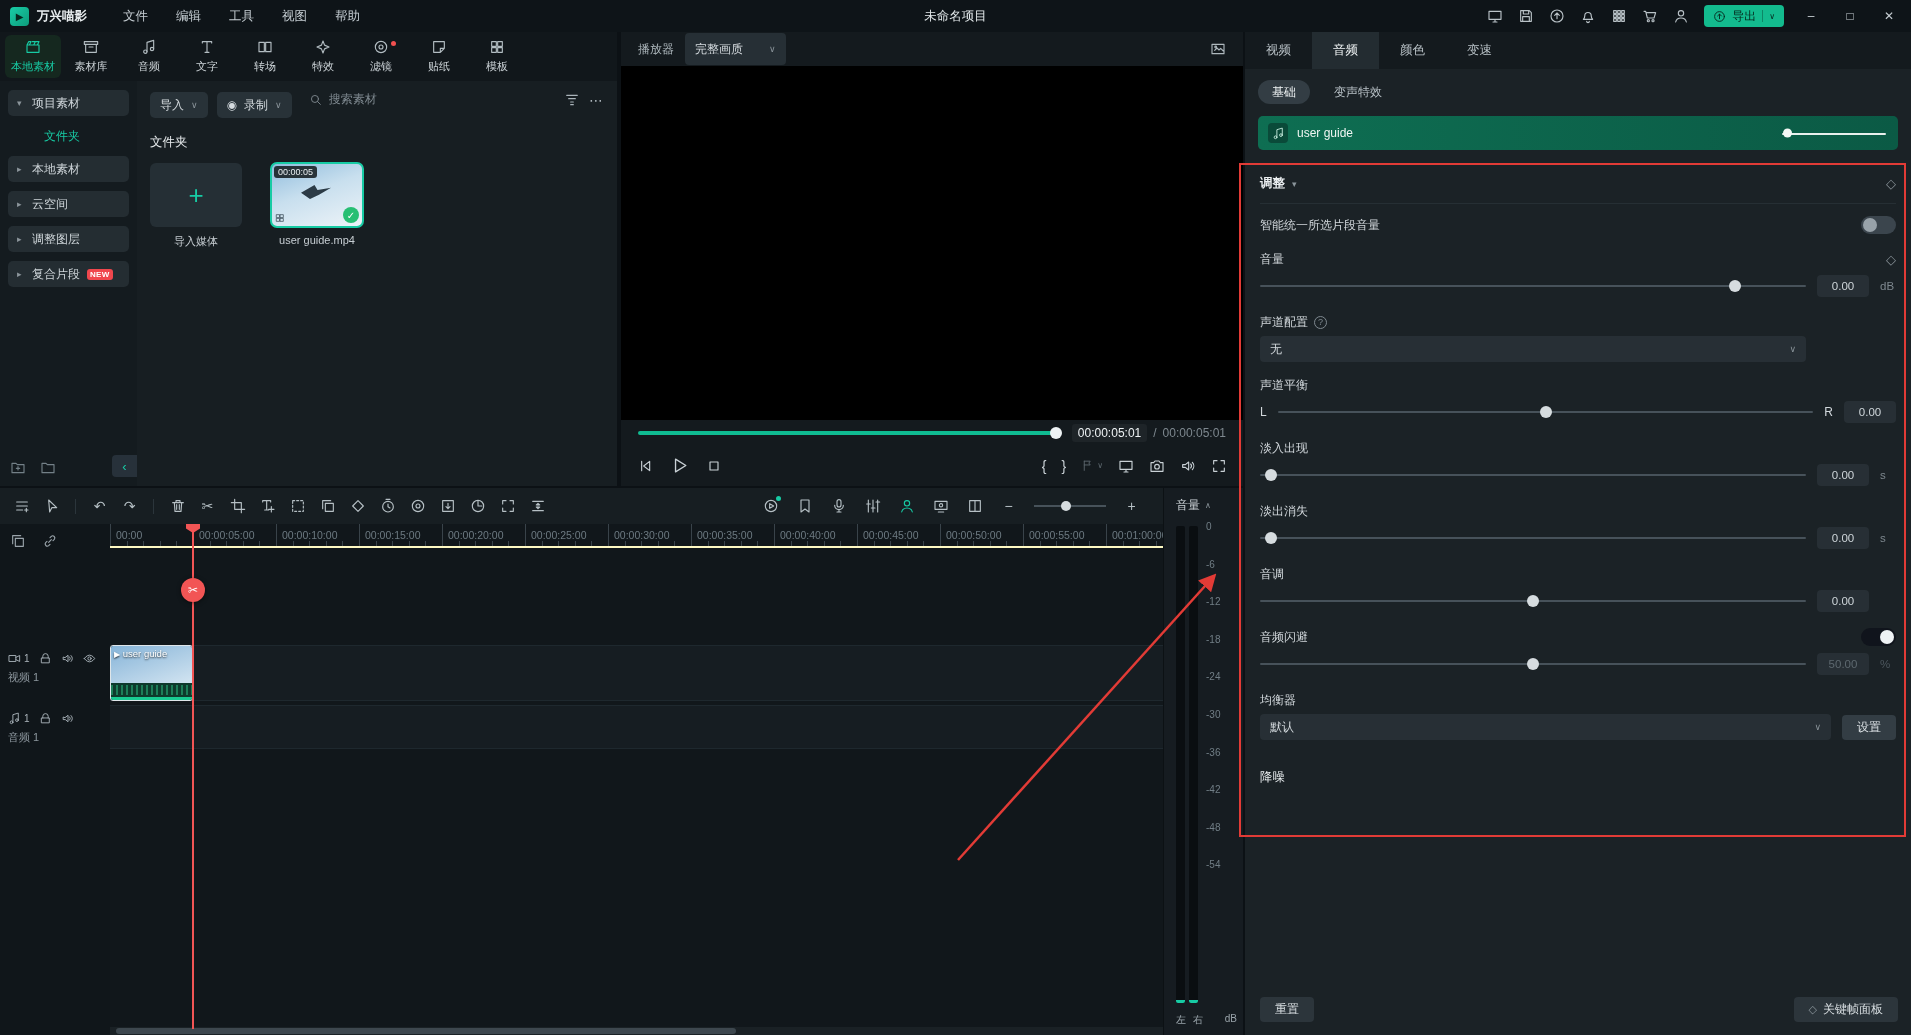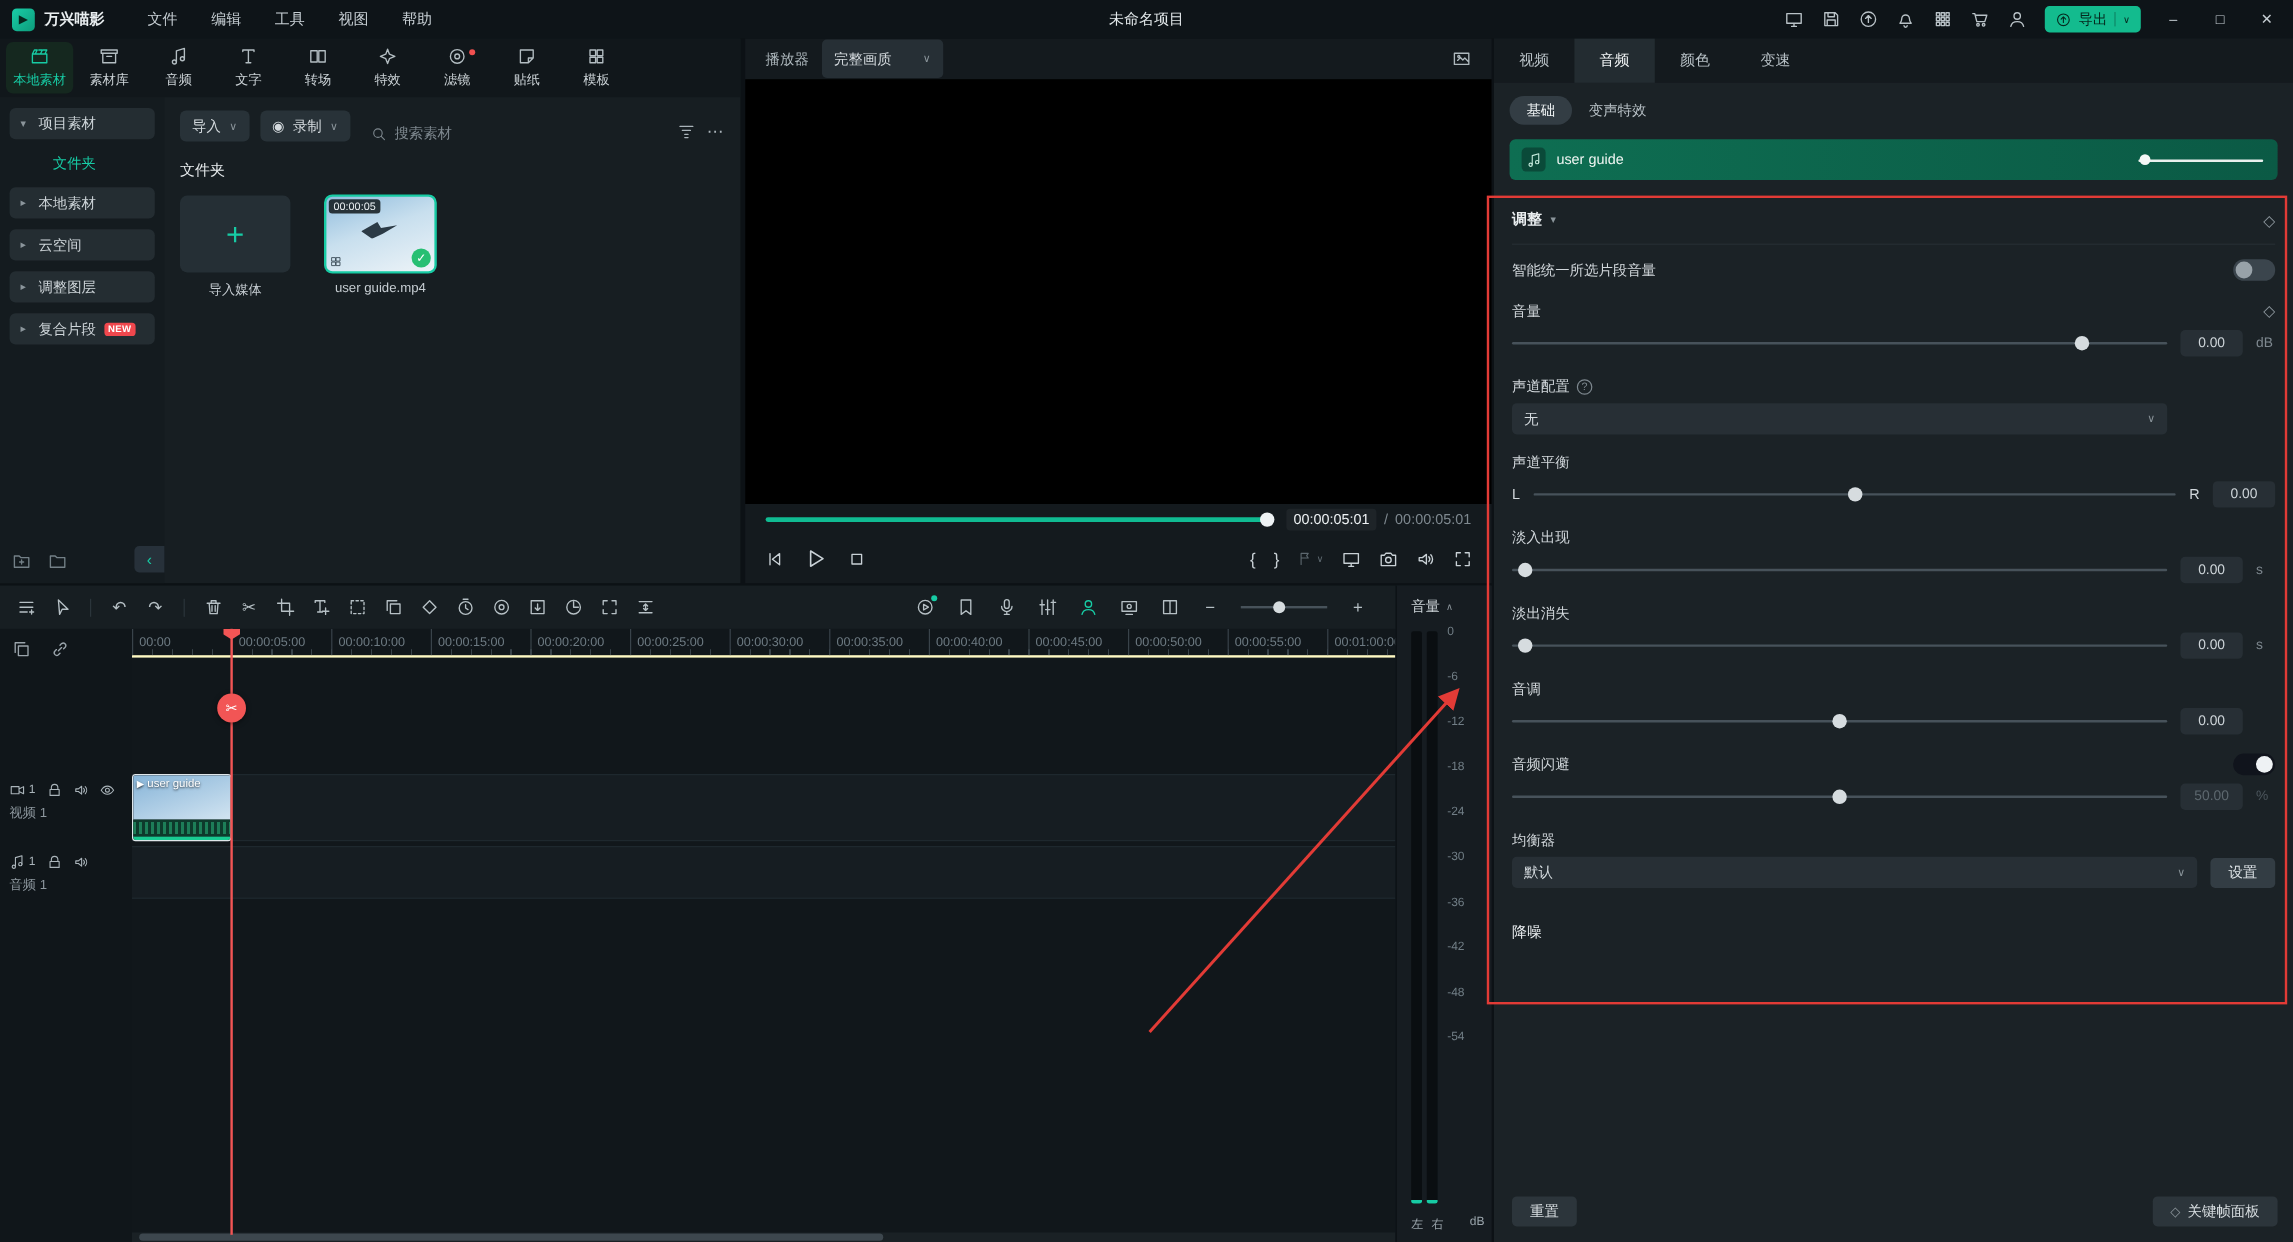--- a/index.html
+++ b/index.html
@@ -28,21 +28,21 @@
 .reddot{position:absolute;top:6px;right:13px;width:5px;height:5px;border-radius:50%;background:#f15050}
 .mbody{display:flex;height:405px}
 .msidebar{width:137px;background:#141b1f;padding:9px 8px;display:flex;flex-direction:column;gap:9px;position:relative}
 .side-item{height:26px;border-radius:5px;background:#242d32;display:flex;align-items:center;padding:0 9px;gap:7px;color:#ced5d9;font-size:12px}
 .side-item .car{color:#8b959b;font-size:9px;width:8px}
 .side-folder{color:#17cba4;padding-left:36px;height:22px;display:flex;align-items:center;font-size:12px}
 .badge-new{background:#f0474d;color:#fff;font-size:8px;border-radius:3px;padding:1px 3px;font-weight:bold;letter-spacing:.3px}
 .msb-bottom{position:absolute;bottom:10px;left:10px;display:flex;gap:14px;color:#738087}
 .collapse-tab{position:absolute;bottom:9px;right:0;width:25px;height:22px;background:#27313a;border-radius:4px 0 0 4px;display:flex;align-items:center;justify-content:center;color:#17cba4;font-size:13px}
 .mcontent{flex:1;padding:11px 13px;position:relative}
-.mc-toolbar{display:flex;align-items:flex-end;gap:9px}
+.mc-toolbar{display:flex;align-items:flex-start;gap:9px}
 .btn-dd{height:26px;background:#283238;border-radius:5px;display:flex;align-items:center;gap:7px;padding:0 10px;color:#d4dade;font-size:12px}
 .btn-dd .cdn{color:#8b959b;font-size:9px}
 .search{display:flex;align-items:center;gap:7px;color:#7e888f;flex:1;padding-left:8px}
 .search input{background:transparent;border:0;outline:0;color:#aab4ba;font-size:12px;font-family:inherit;width:120px}
 .search input::placeholder{color:#7e888f}
 .mc-more{color:#aab4ba;font-size:14px;letter-spacing:1px}
 .mc-section{margin:16px 0 12px;color:#e8ecee;font-size:12.5px}
 .tilerow{display:flex;gap:29px}
 .tilecol{display:flex;flex-direction:column;align-items:center;gap:7px;width:92px}
 .tile{width:92px;height:64px;border-radius:6px;background:#252f35;display:flex;align-items:center;justify-content:center}
@@ -69,21 +69,21 @@
 .pv-time .tot{color:#7e888f}
 .pv-controls{height:41px;display:flex;align-items:center;padding:0 16px;gap:17px;color:#c9d1d6}
 .pv-controls .dim{color:#5d686f}
 .pv-cr{margin-left:auto;display:flex;align-items:center;gap:15px}
 .brace{font-size:14px;color:#c9d1d6}
 
 #right-panel{position:absolute;left:1245px;top:32px;width:666px;height:1003px;background:#1b2226;display:flex;flex-direction:column}
 .rp-tabs{height:37px;display:flex;align-items:stretch;background:#141a1e;padding:0}
 .rp-tab{padding:0 21px;display:flex;align-items:center;color:#b8c1c6;font-size:12.5px}
 .rp-tab.active{color:#f0f4f5;background:#232c31}
-.rp-subtabs{display:flex;align-items:center;padding:11px 13px 7px}
+.rp-subtabs{display:flex;align-items:center;gap:10px;padding:11px 13px 7px}
 .rp-subtab{height:24px;padding:0 14px;border-radius:12px;display:flex;align-items:center;color:#b8c1c6;font-size:12px}
 .rp-subtab.active{background:#333d44;color:#f0f4f5}
 .clipbar{margin:5px 13px 0;height:34px;border-radius:5px;background:linear-gradient(90deg,#0e6e52,#0b5a45);display:flex;align-items:center;padding:0 10px;gap:9px;position:relative}
 .clipbar .cicon{width:20px;height:20px;border-radius:4px;background:#0a4a39;display:flex;align-items:center;justify-content:center;color:#c4ead c;color:#c4eadc}
 .clipbar .cname{color:#f0f6f3;font-size:12px}
 .clipbar .vol-line{position:absolute;right:12px;top:50%;width:104px;height:2px;background:#e9f0ed;border-radius:1px}
 .clipbar .vol-knob{position:absolute;right:106px;top:50%;transform:translateY(-50%);width:9px;height:9px;border-radius:50%;background:#f4f8f6}
 .rp-scroll{flex:1;padding:14px 15px 0;position:relative}
 .sec-head{height:40px;display:flex;align-items:center;justify-content:space-between;border-bottom:1px solid #262f34}
 .sec-head .t{color:#eaeef0;font-weight:bold;font-size:12.5px;display:flex;gap:7px;align-items:center}

